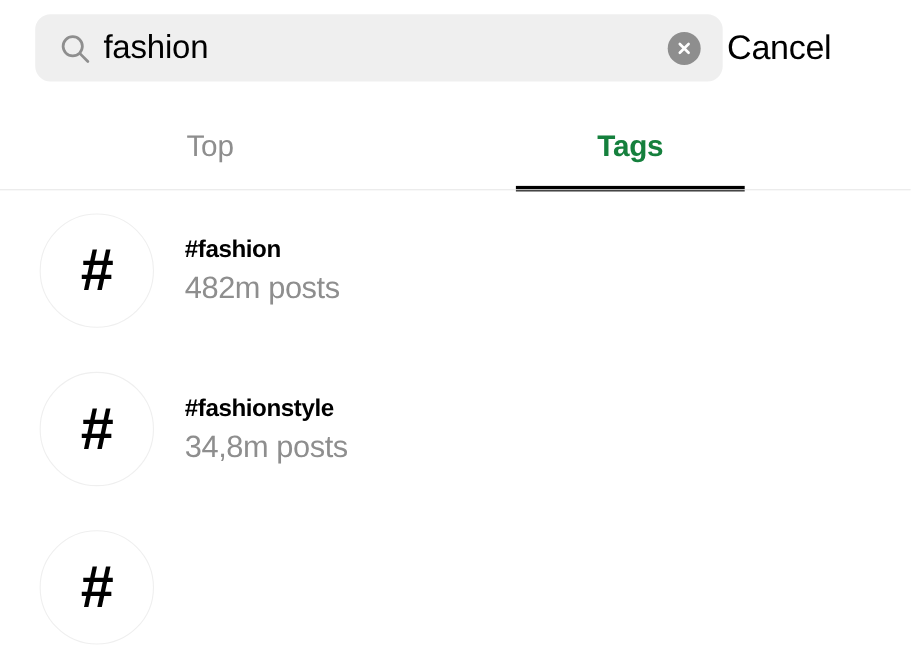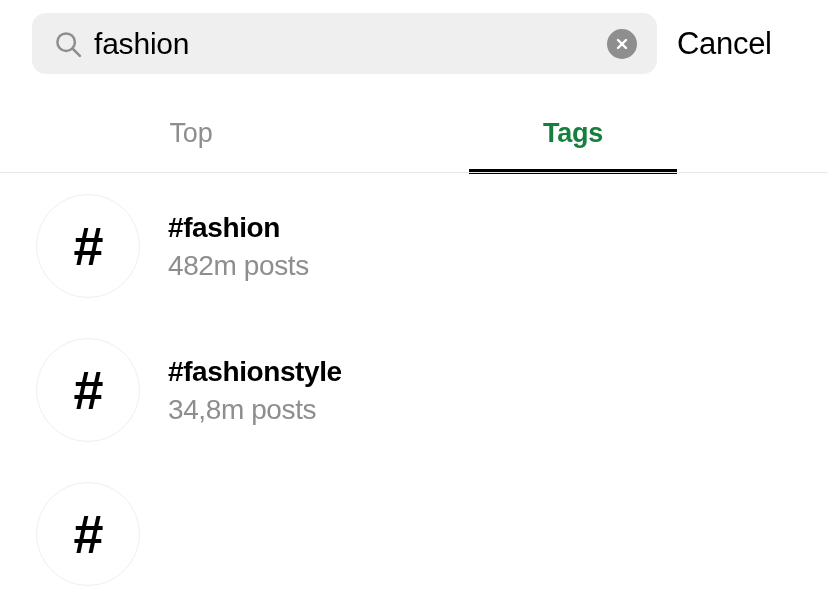--- a/index.html
+++ b/index.html
@@ -74,21 +74,21 @@
     background: #8e8e8e;
     display: flex;
     align-items: center;
     justify-content: center;
     cursor: pointer;
   }
   .clear-button svg { display: block; }
 
   .cancel-button {
     position: absolute;
-    left: 677px;
+    left: 661px;
     top: 50%;
     transform: translateY(-50%);
     font-size: 31px;
     color: #000000;
     letter-spacing: -0.3px;
     white-space: nowrap;
     cursor: pointer;
     background: none;
     border: none;
     font-family: "Liberation Sans", sans-serif;
@@ -188,21 +188,21 @@
   }
 
   .result-text {
     margin-left: 28px;
     display: flex;
     flex-direction: column;
     justify-content: center;
   }
 
   .result-title {
-    font-size: 28px;
+    font-size: 22px;
     font-weight: bold;
     color: #000000;
     letter-spacing: -0.4px;
     white-space: nowrap;
     line-height: 1.25;
   }
 
   .result-sub {
     font-size: 28px;
     color: #8e8e8e;

